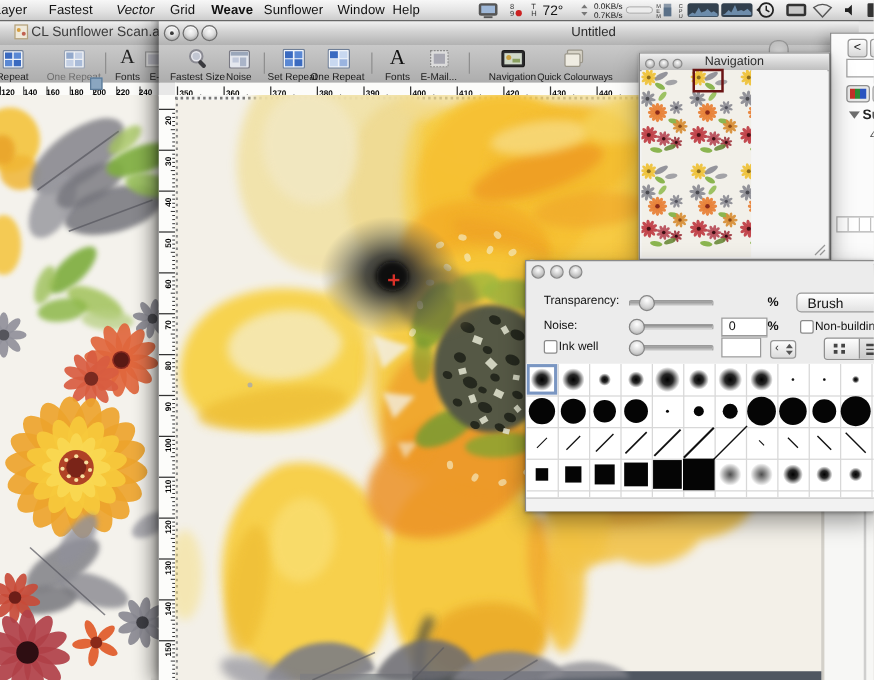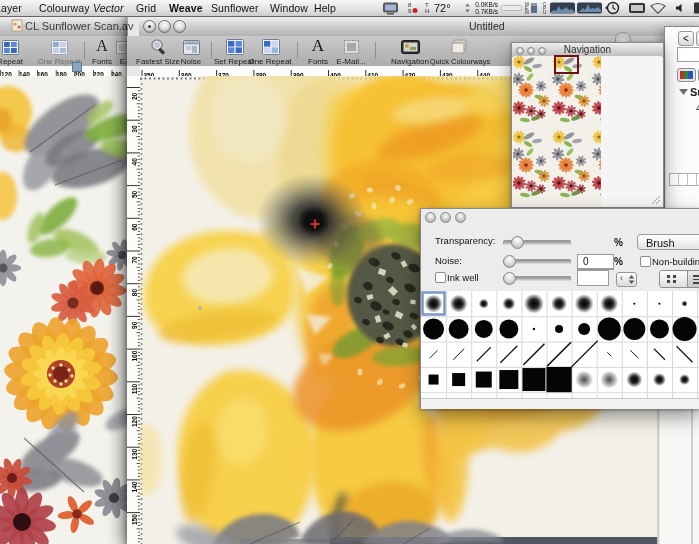--- a/index.html
+++ b/index.html
@@ -35,21 +35,21 @@
   .knob{position:absolute;width:11px;height:11px;border-radius:50%;top:-5px;
      background:radial-gradient(circle at 50% 30%,#fff,#d2d2d2 60%,#9c9c9c);border:1px solid #868686;}
   .cbx{position:absolute;width:9px;height:9px;background:#fff;border:1px solid #8a8a8a;border-radius:2px;}
   .clab{position:absolute;font-size:9.5px;color:#111;white-space:nowrap;}
 </style>
 </head>
 <body>
 
 <div id="menubar" class="abs">
   <span class="mitem" style="left:-5px;">Layer</span>
-  <span class="mitem" style="left:39px;">Colourway</span>
+  <span class="mitem" style="left:39px;">Fastest</span>
   <span class="mitem" style="left:93px;font-style:italic;">Vector</span>
   <span class="mitem" style="left:136px;">Grid</span>
   <span class="mitem" style="left:169px;font-weight:bold;">Weave</span>
   <span class="mitem" style="left:211px;">Sunflower</span>
   <span class="mitem" style="left:270px;">Window</span>
   <span class="mitem" style="left:314px;">Help</span>
   <svg class="abs" style="left:355px;top:0;" width="344" height="16" viewBox="0 0 344 16">
 
     <rect x="28" y="2.5" width="15" height="10" rx="2" fill="#555"></rect>
     <rect x="30" y="4.5" width="11" height="6" fill="#9fb8d8"></rect>
@@ -358,21 +358,21 @@
         <ellipse cx="122.54905598520779" cy="490.8264902758982" rx="9.36" ry="4.140000000000001" fill="#8a8a92" opacity=".92" transform="rotate(320 122.54905598520779 490.8264902758982)"></ellipse>
         <circle cx="114" cy="498" r="5.040000000000001" fill="#3e3e44"></circle>
         <ellipse cx="120" cy="420" rx="16" ry="8" fill="#9a9aa2" opacity="0.8" transform="rotate(-30 120 420)" filter="url(#bsoft)"></ellipse>
       </svg>
   </div>
   <div class="abs" style="left:72px;top:46px;width:8px;height:8px;background:#8aa6c0;border:1px solid #5a7a98;"></div>
   <div class="abs" style="left:121px;top:0px;width:7px;height:528px;box-shadow:inset -4px 0 5px -2px rgba(0,0,0,.35);"></div>
 </div>
 
 <div class="abs" id="frontwin" style="left:127px;top:16px;width:572px;height:528px;box-shadow:-6px 2px 14px rgba(0,0,0,.45);">
-  <div class="abs titlebar" style="left:12px;top:0;width:560px;height:20px;">
+  <div class="abs titlebar" style="left:0;top:0;width:560px;height:20px;">
     <div class="tl" style="left:4px;top:4px;width:11px;height:11px;"></div>
     <div class="abs" style="left:8.5px;top:8.5px;width:3px;height:3px;border-radius:50%;background:#3a3a3a;"></div>
     <div class="tl" style="left:19px;top:4px;width:11px;height:11px;"></div>
     <div class="tl" style="left:34px;top:4px;width:11px;height:11px;"></div>
     <span class="abs" style="left:330px;top:4px;font-size:10.5px;color:#2b2b2b;">Untitled</span>
   </div>
   <div class="abs toolbar" style="left:0;top:20px;width:572px;height:30px;">
     <div class="tbtn" style="left:4px;top:2px;width:54px;">
       <svg class="abs" style="left:19px;top:1px;" width="18" height="17" viewBox="0 0 18 17">
         <circle cx="7" cy="6" r="5" fill="#e8e8ee" stroke="#8a8a92" stroke-width="1.6"></circle>

